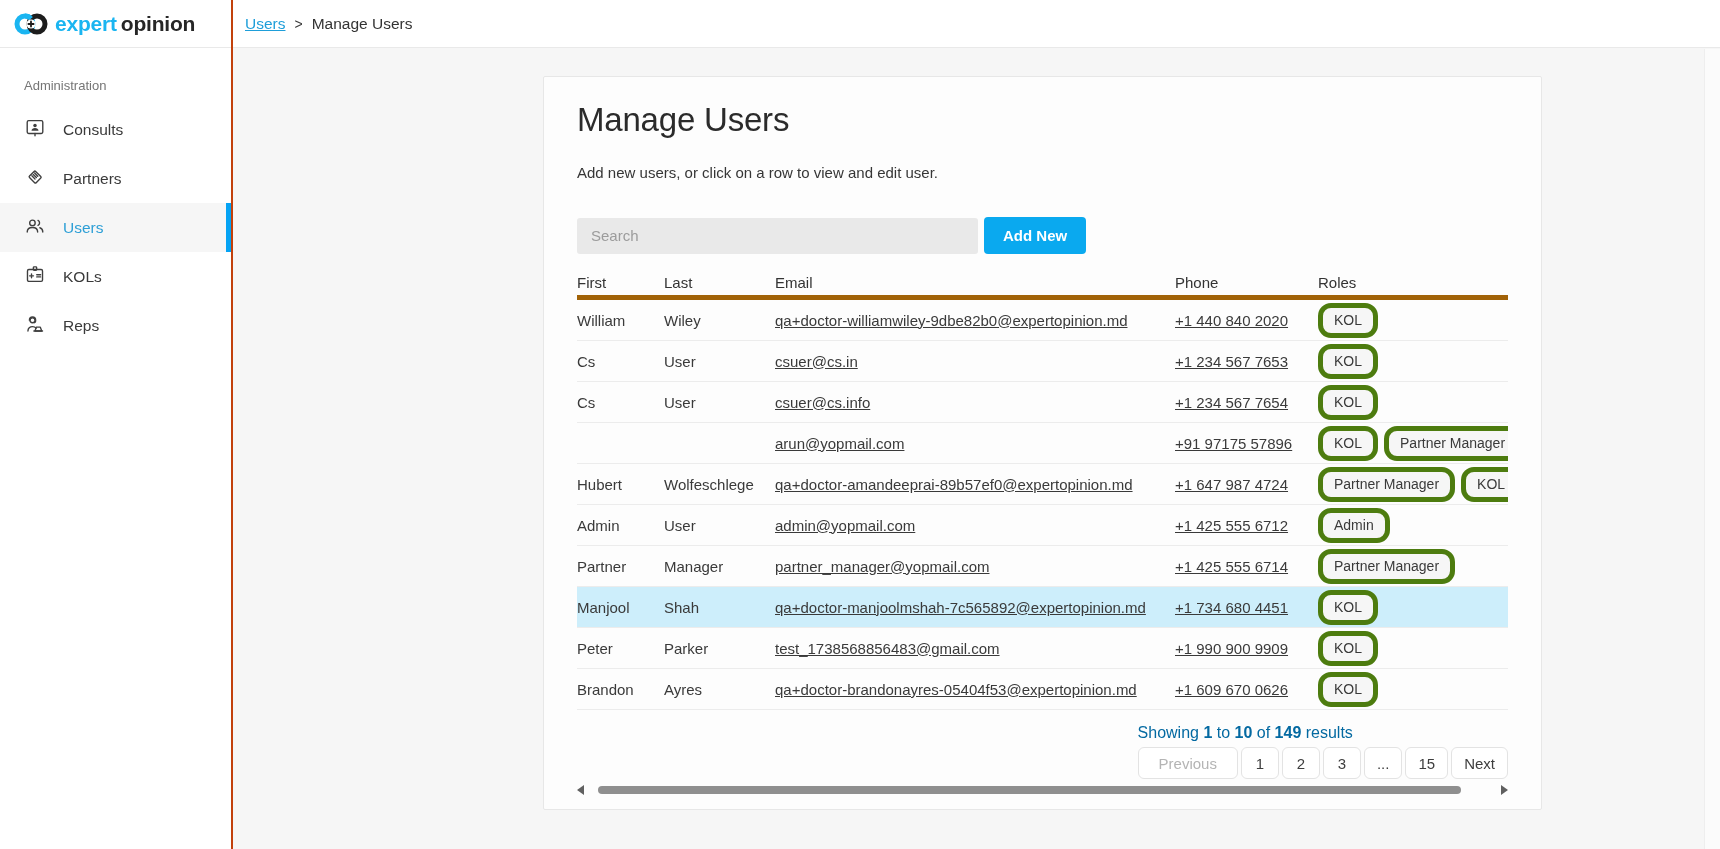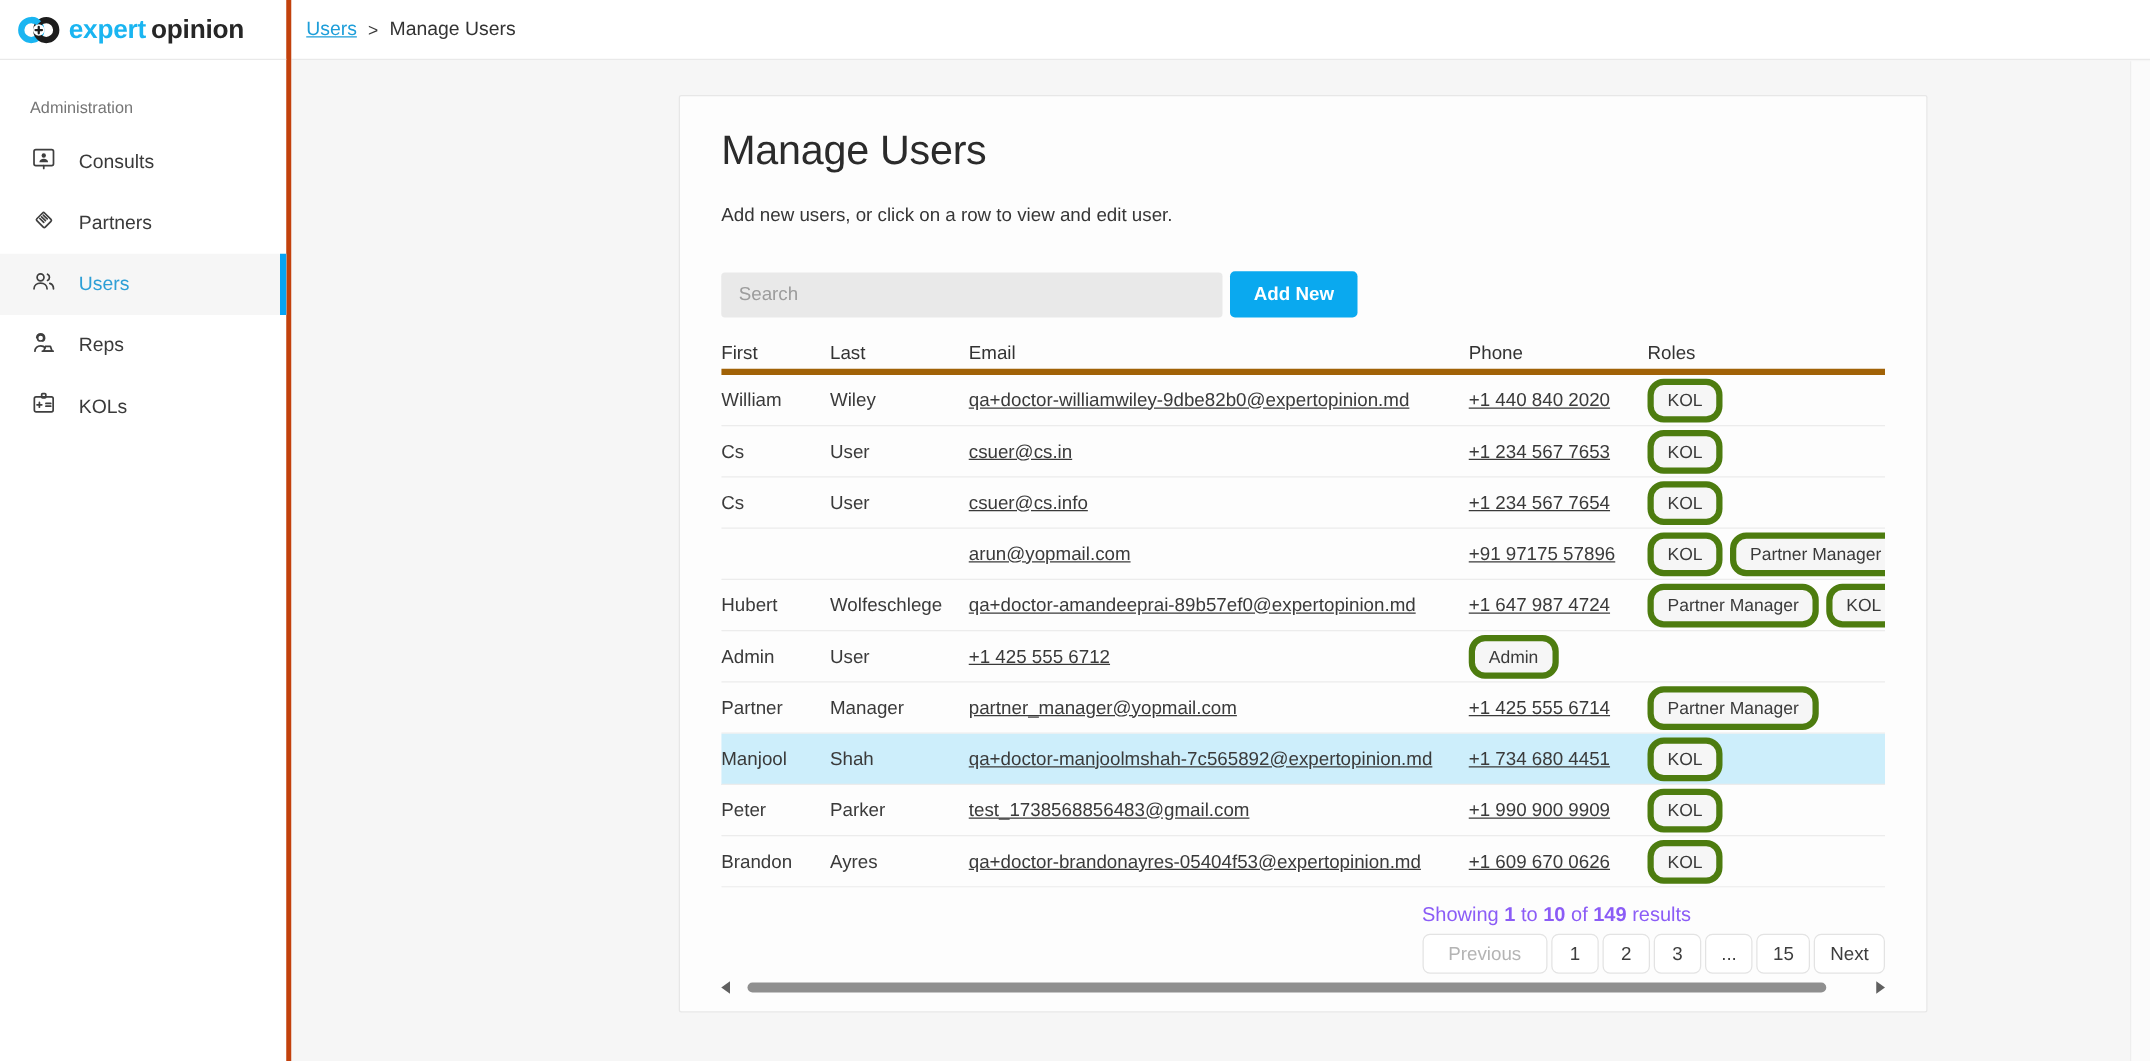--- a/index.html
+++ b/index.html
@@ -4,21 +4,21 @@
 <style>
   * { box-sizing: border-box; }
   html,body { margin:0; padding:0; }
   body {
     width:1720px; height:849px; overflow:hidden; position:relative;
     background:#f6f6f6; font-family:"Liberation Sans", sans-serif; color:#3a3a3a;
   }
 
   
   .sidebar { position:absolute; left:0; top:0; bottom:0; width:233px;
-             background:#fff; border-right:4px solid #c2410c; z-index:2; }
+             background:#fff; border-right:2px solid #c2410c; z-index:2; }
   .logo-area { height:48px; border-bottom:1px solid #e9e9e9; display:flex;
                align-items:center; padding-left:14px; }
   .logo-mark { width:34px; height:26px; flex:0 0 auto; }
   .logo-text { font-size:21px; font-weight:bold; letter-spacing:-0.2px; margin-left:7px; white-space:nowrap; }
   .logo-word1 { color:#1ab5f1; }
   .logo-word2 { color:#262626; margin-left:4px; }
 
   .nav { padding-top:30px; }
   .nav-label { padding-left:24px; font-size:13px; color:#757575; margin-bottom:12px; }
   .nav-item { height:49px; display:flex; align-items:center; padding-left:24px;
@@ -59,21 +59,21 @@
   .thead { height:30px; border-bottom:5px solid #a16207; font-size:15px; color:#333; }
   .trow { height:41px; border-bottom:1px solid #ececec; font-size:15px; color:#3a3a3a; cursor:pointer; }
   .trow.highlight { background:#cdeefb; }
   .cell { white-space:nowrap; }
   .cell-link { text-decoration:underline; cursor:pointer; }
   .roles-cell { display:flex; gap:6px; align-items:center; }
   .badge { flex:0 0 auto; padding:4px 11px 5px; background:#f6f6f6; border:5px solid #4d7c0f;
            border-radius:13px; font-size:14px; color:#3a3a3a; white-space:nowrap; }
 
   .footer { margin-top:14px; width:max-content; margin-left:auto; }
-  .summary { font-size:16px; color:#8b5cf6; margin-bottom:5px; }
+  .summary { font-size:16px; color:#0369a1; margin-bottom:5px; }
   .summary b { font-weight:bold; }
   .pager { display:flex; gap:3px; }
   .pbtn { height:32px; min-width:38px; padding:0 12px; background:#fff; border:1px solid #e3e3e3;
           border-radius:6px; font-size:15px; color:#3e3e3e; display:flex; align-items:center;
           justify-content:center; cursor:pointer; font-family:"Liberation Sans",sans-serif; }
   .pbtn.muted { color:#b4b4b4; padding:0 20px; cursor:default; }
 
   .hscroll { margin-top:6px; display:flex; align-items:center; width:931px; height:10px; }
   .hs-arrow { width:0; height:0; border-top:5px solid transparent; border-bottom:5px solid transparent; cursor:pointer; }
   .hs-arrow.left  { border-right:7px solid #606060; }
@@ -133,41 +133,41 @@
           <path d="M15.3 5.9a3 3 0 0 1 0 5.4"></path>
           <path d="M17.3 13.9c2 .6 3.2 2.3 3.2 4.7"></path>
         </svg>
       </span>
       <span>Users</span>
     </div>
 
     <div class="nav-item">
       <span class="icon">
         <svg viewBox="0 0 24 24">
+          <rect x="3.8" y="6" width="16.4" height="13" rx="1.5"></rect>
+          <rect x="10.2" y="3.2" width="3.6" height="3.6" rx="0.8"></rect>
+          <path d="M8.2 10.8v4.2 M6.1 12.9h4.2"></path>
+          <path d="M13.9 11.7h4.2 M13.9 14.1h4.2"></path>
+        </svg>
+      </span>
+      <span>KOLs</span>
+    </div>
+
+    <div class="nav-item">
+      <span class="icon">
+        <svg viewBox="0 0 24 24">
           <circle cx="9.3" cy="8" r="2.7"></circle>
           <path d="M5.9 7.8a3.4 3.4 0 0 1 6.8 0"></path>
           <path d="M12.7 8.6c0 1-.6 1.7-1.4 2"></path>
           <path d="M4.3 19.6c0-2.9 2.1-4.7 5-4.7 1.6 0 3 .6 3.9 1.7"></path>
           <path d="M13.4 15.4h4.4l1.5 4.2h-7.3z"></path>
           <path d="M10.8 19.6h9.4"></path>
         </svg>
       </span>
       <span>Reps</span>
-    </div>
-
-    <div class="nav-item">
-      <span class="icon">
-        <svg viewBox="0 0 24 24">
-          <rect x="3.8" y="6" width="16.4" height="13" rx="1.5"></rect>
-          <rect x="10.2" y="3.2" width="3.6" height="3.6" rx="0.8"></rect>
-          <path d="M8.2 10.8v4.2 M6.1 12.9h4.2"></path>
-          <path d="M13.9 11.7h4.2 M13.9 14.1h4.2"></path>
-        </svg>
-      </span>
-      <span>KOLs</span>
     </div>
   </div>
 </div>
 
 <div class="topbar">
   <span class="crumb-link">Users</span>
   <span class="crumb-sep">&gt;</span>
   <span class="crumb-current">Manage Users</span>
 </div>
 
@@ -240,20 +240,21 @@
     <span class="cell roles-cell">
               <span class="badge">Partner Manager</span>
               <span class="badge">KOL</span>
               <span class="badge">Admin</span>
             </span>
   </div>
 
   <div class="trow">
     <span class="cell">Admin</span>
     <span class="cell">User</span>
+    <span class="cell"><span class="cell-link">admin@yopmail.com</span></span>
     <span class="cell"><span class="cell-link">+1 425 555 6712</span></span>
     <span class="cell roles-cell">
               <span class="badge">Admin</span>
             </span>
   </div>
 
   <div class="trow">
     <span class="cell">Partner</span>
     <span class="cell">Manager</span>
     <span class="cell"><span class="cell-link">partner_manager@yopmail.com</span></span>

